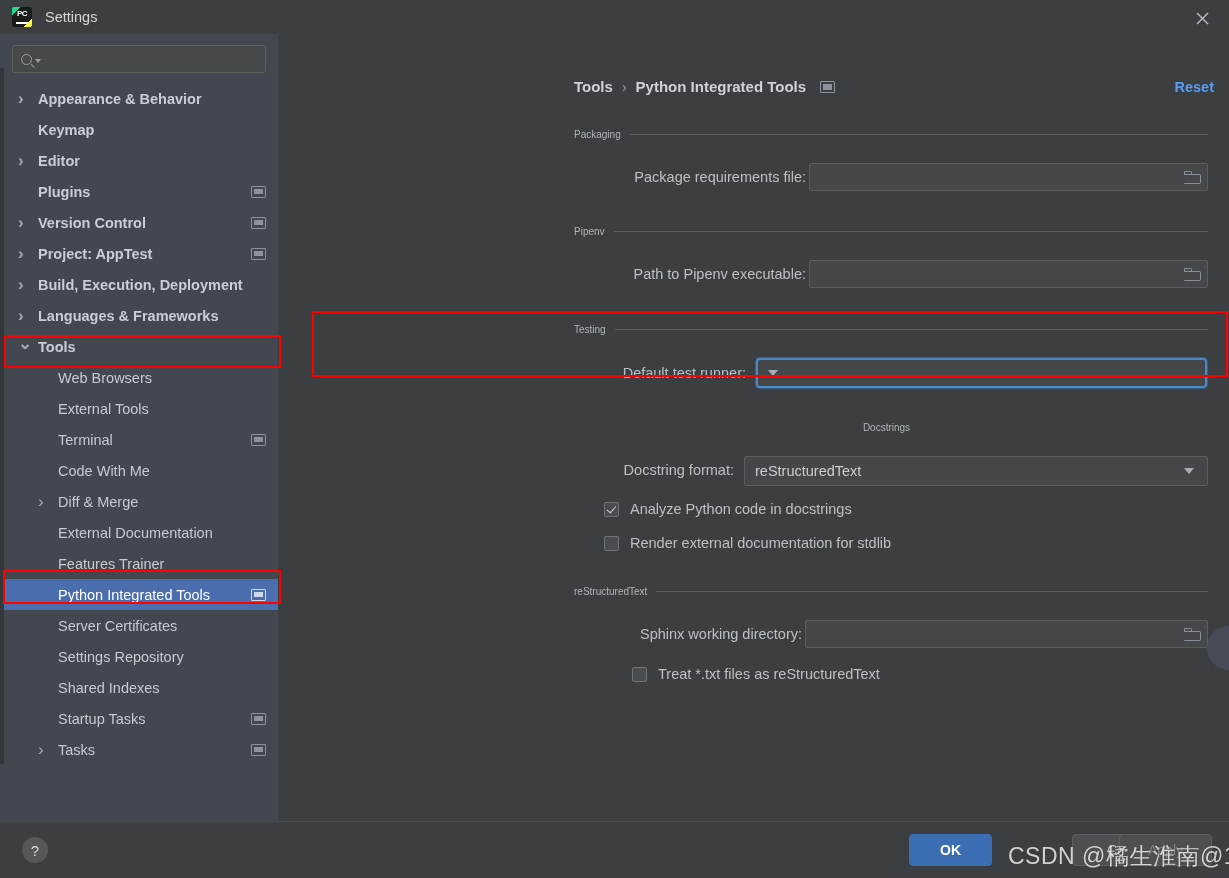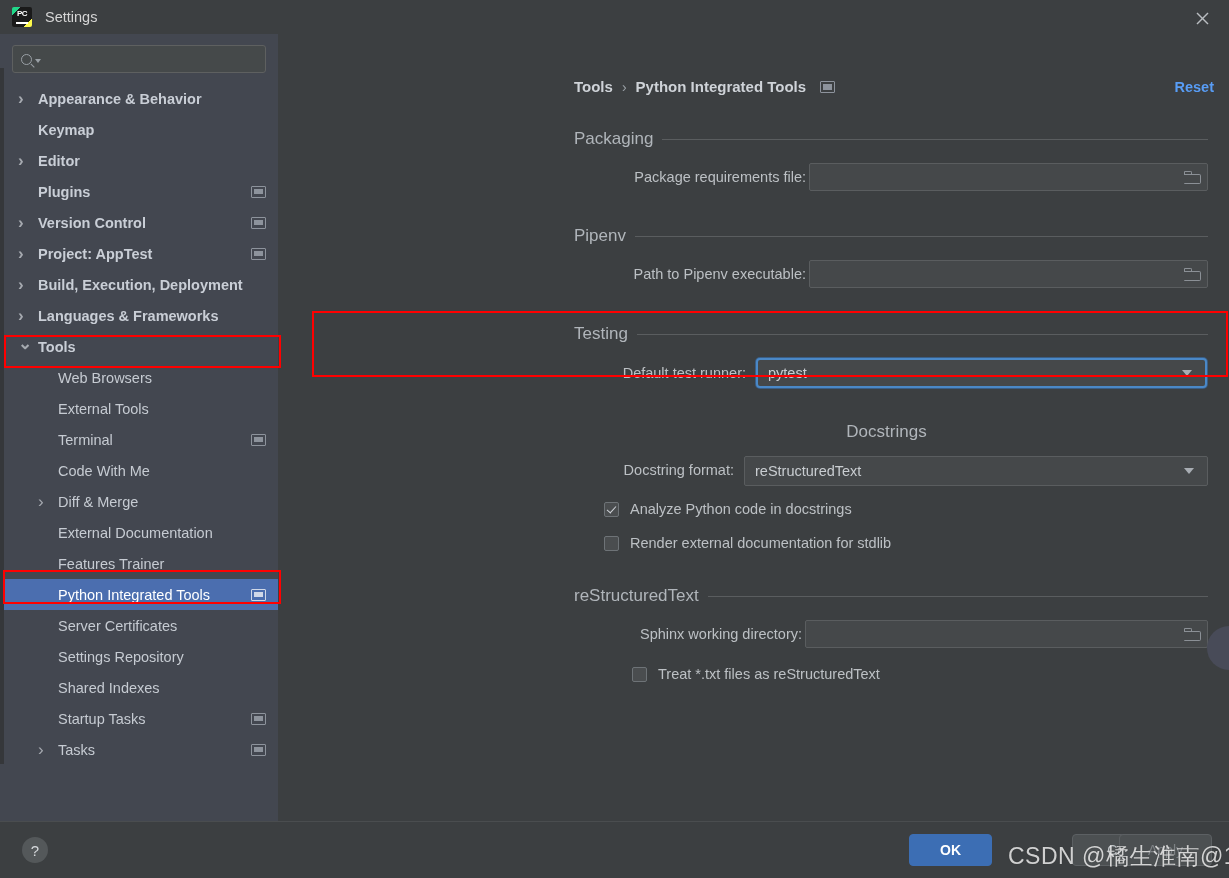--- a/index.html
+++ b/index.html
@@ -192,21 +192,21 @@
     font-weight: bold;
     cursor: pointer;
   }
 
   .section {
     position: absolute;
     left: 296px; right: 21px;
     display: flex; align-items: center;
   }
   .section .stitle {
-    font-size: 17px; color: #b0b5ba;
+    font-size: 10px; color: #b0b5ba;
     white-space: nowrap;
     padding-right: 9px;
   }
   .section .sline {
     flex: 1; height: 1px;
     background: #5a5d5f;
   }
 
   .field-label {
     position: absolute;
@@ -541,21 +541,20 @@
             <span class="f1"></span>
         </div>
       </div>
 
       <div class="section" style="top:290px;">
         <span class="stitle">Testing</span>
         <span class="sline"></span>
       </div>
       <div class="field-label" style="left:296px; top:331px; width:172px;">Default test runner:</div>
       <div class="combo focused" style="left:478px; top:324px; right:22px;">
-        <span class="cval">pytest</span>
         <span class="cdrop"></span>
       </div>
 
       <div class="section" style="top:388px;flex-direction:column;">
         <span class="stitle">Docstrings</span>
         <span class="sline"></span>
       </div>
       <div class="field-label" style="left:296px; top:428px; width:160px;">Docstring format:</div>
       <div class="combo" style="left:466px; top:422px; right:21px;">
         <span class="cval">reStructuredText</span>

